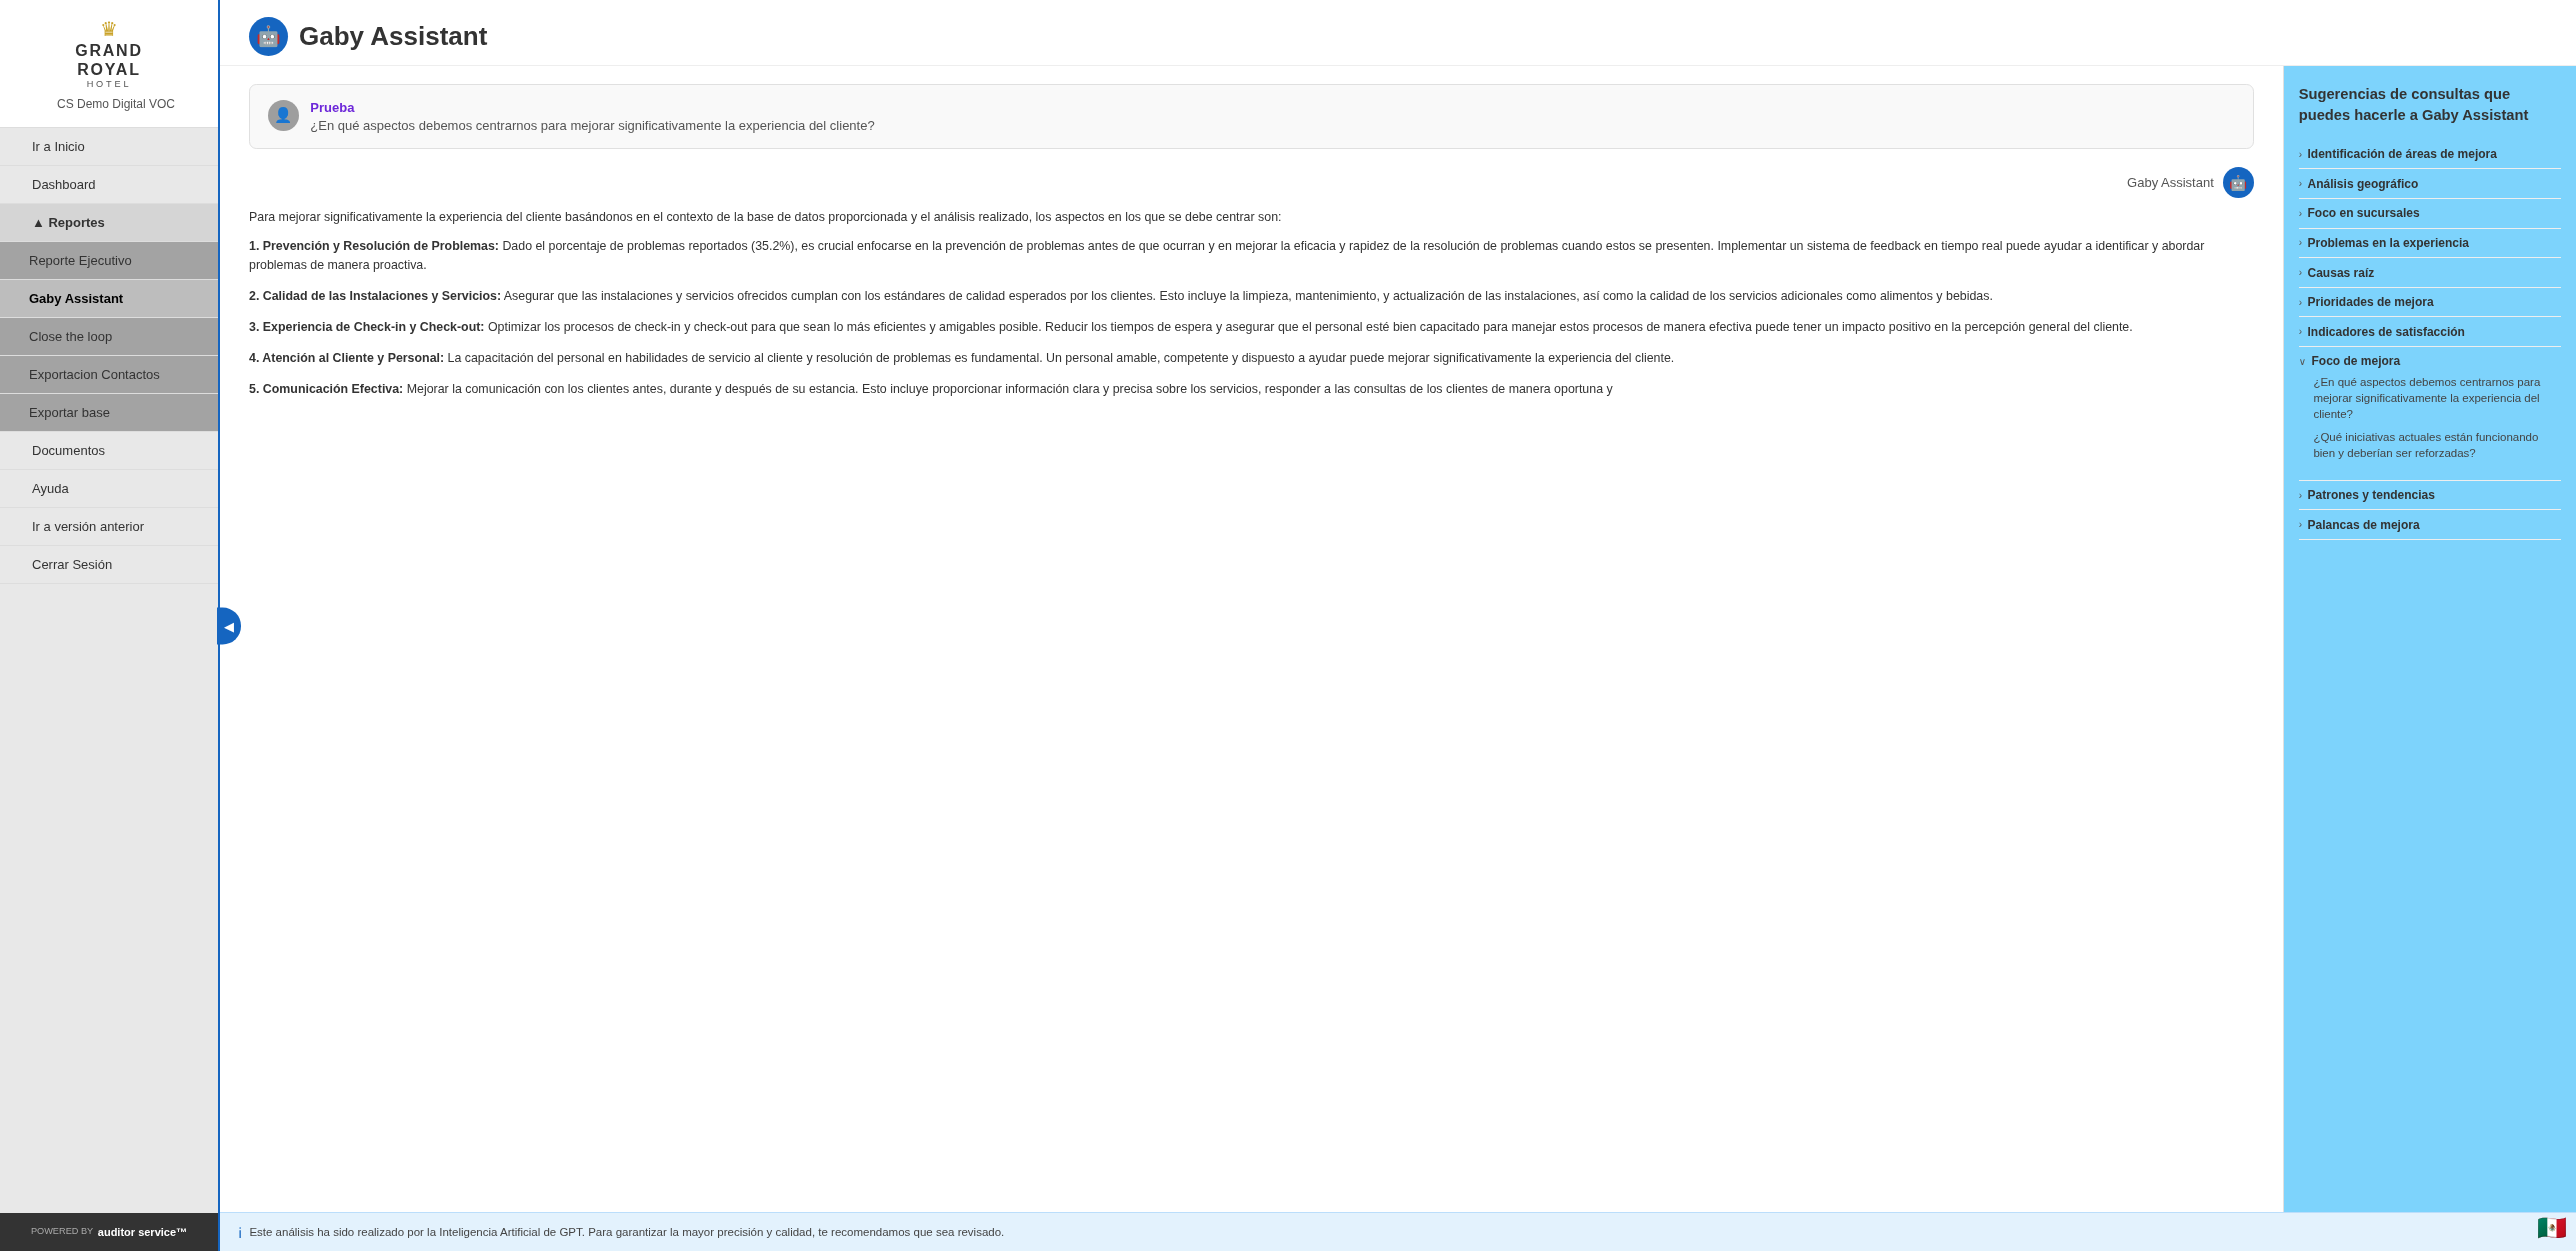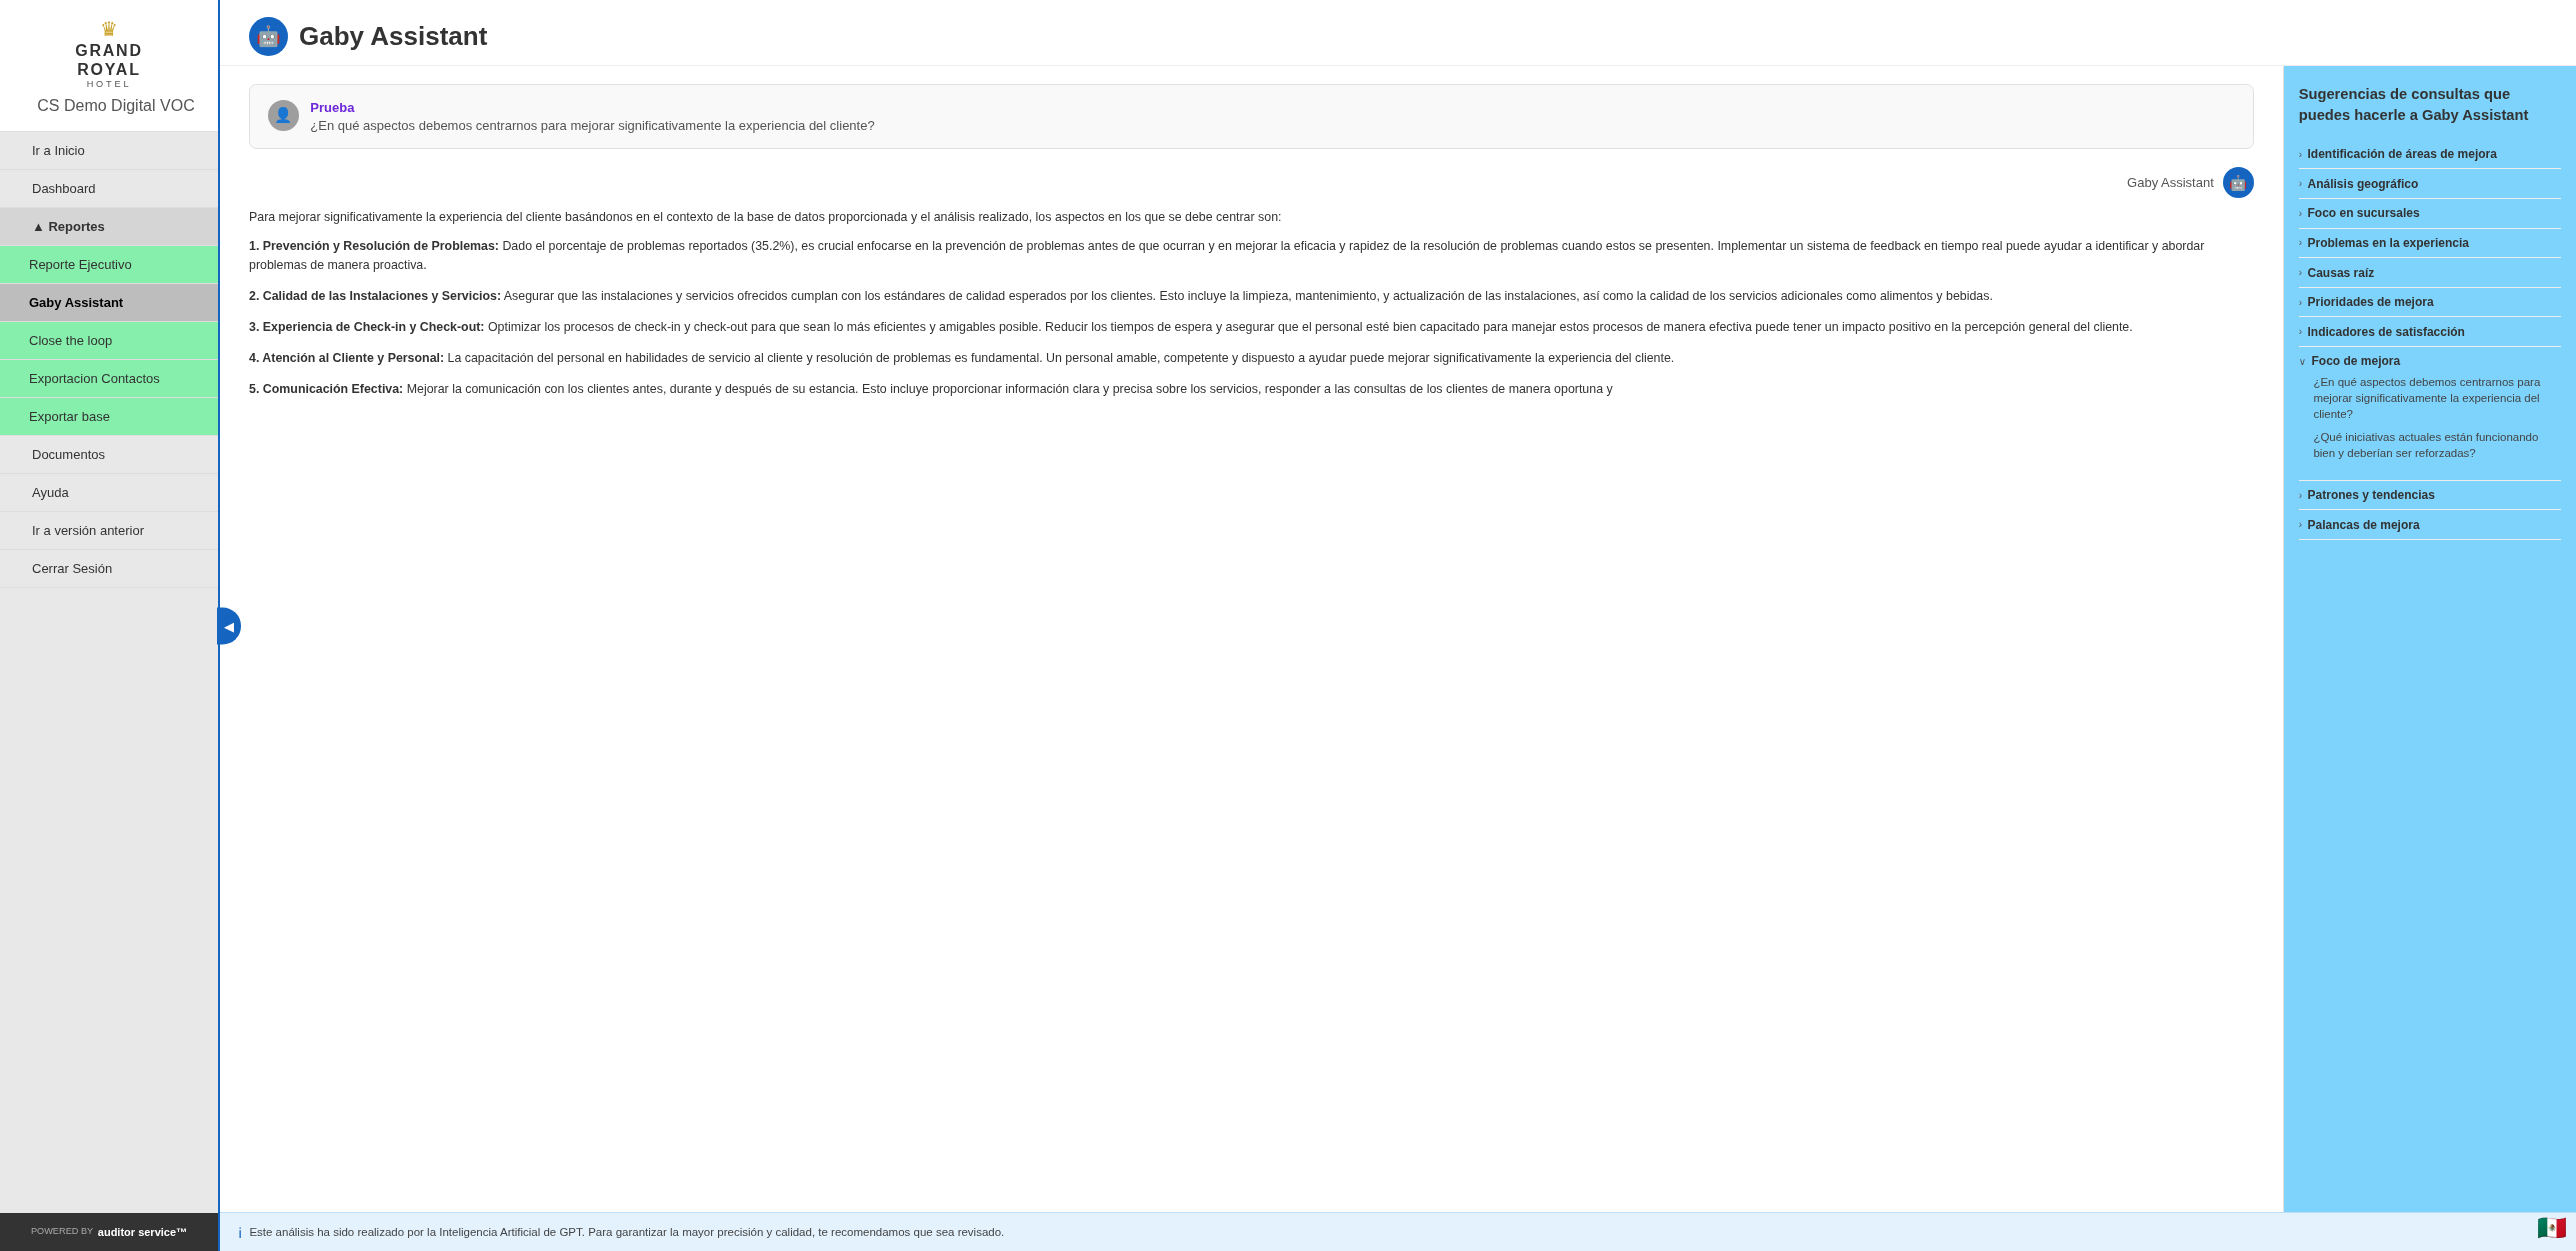--- a/index.html
+++ b/index.html
@@ -29,36 +29,36 @@
       height: 73px;
       display: flex;
       flex-direction: column;
       align-items: center;
       justify-content: center;
     }
     .logo-crown { font-size: 20px; color: #c9a227; }
     .logo-text { font-size: 16px; font-weight: bold; letter-spacing: 1.8px; color: #333; line-height: 1.2; text-align: center; }
     .logo-hotel { font-size: 9.2px; letter-spacing: 2.8px; color: #555; }
     #sidebar-subtitle {
-      font-size: 16px;
+      font-size: 12px;
       color: #555;
       margin-top: 7.3px;
       text-align: left;
       margin-left: 14px;
     }
     .nav-item {
       padding: 11px 32px;
       cursor: pointer;
       color: #333;
       font-size: 13px;
       border-bottom: 0.9px solid #ddd;
     }
     .nav-item.active { background: #555; color: #fff; }
     .nav-item.section-header { font-weight: bold; background: #d5d5d5; }
-    .nav-item.sub { padding-left: 29px; background: #86efac; }
+    .nav-item.sub { padding-left: 29px; background: #a3a3a3; }
     .nav-item.sub.active { background: #bdbdbd; color: #000; font-weight: bold; }
     #sidebar-footer {
       margin-top: auto;
       padding: 13px 16.5px;
       background: #333;
       color: #fff;
       font-size: 9.2px;
       text-align: center;
       display: flex;
       align-items: flex-start;

